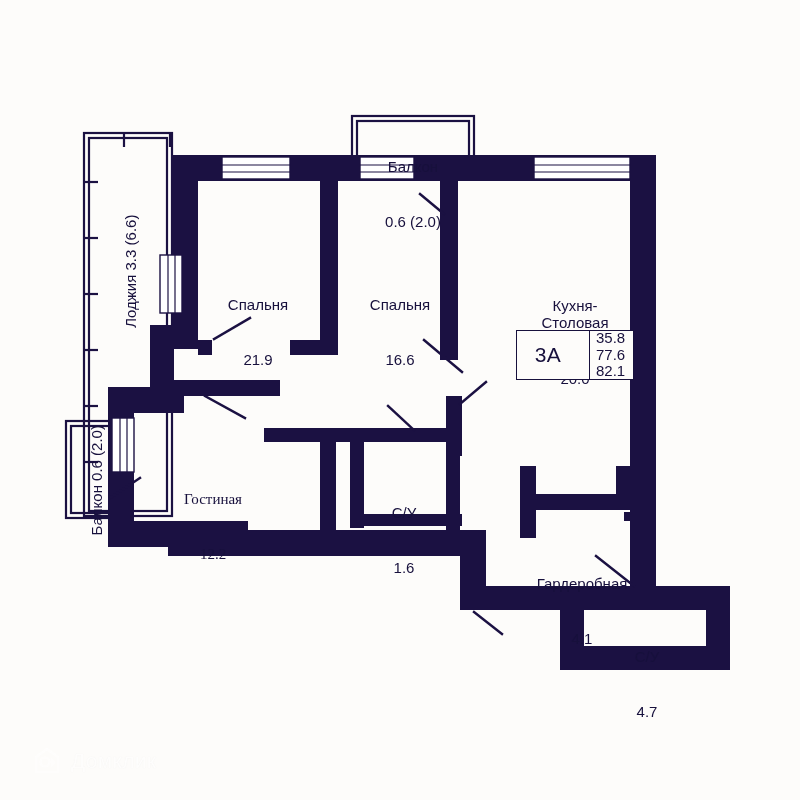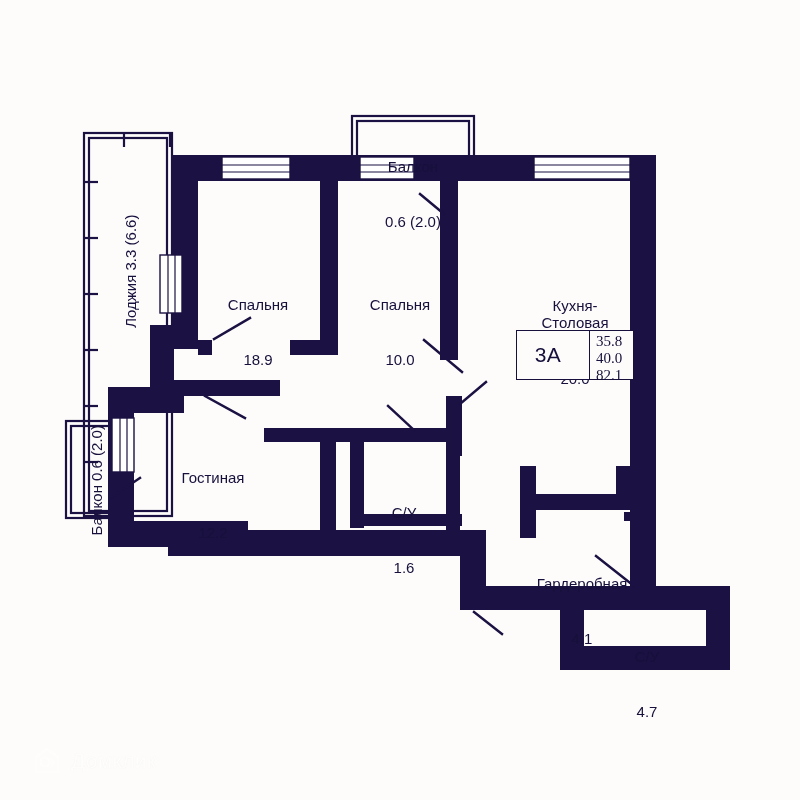--- a/index.html
+++ b/index.html
@@ -63,22 +63,21 @@
     letter-spacing: 0.5px;
   }
   .badge-areas {
     border-left: 1.6px solid #17103c;
     padding: 2px 5px 2px 6px;
     font-size: 15px;
     color: #17103c;
     line-height: 1.12;
     display: flex;
     flex-direction: column;
-    justify-content: flex-start;
-    font-family: Liberation Serif, serif;
+    justify-content: center;
   }
   .watermark {
     position: absolute;
     left: 32px;
     top: 746px;
     display: flex;
     align-items: center;
     gap: 9px;
     opacity: 0.55;
     pointer-events: none;
@@ -240,36 +239,36 @@
   <div class="vert-label vert-rot" style="left:46px; top:253px; width:170px; text-align:center;">
     <span>Лоджия</span><span> </span><span>3.3 (6.6)</span>
   </div>
 
   <div class="vert-label vert-rot" style="left:32px; top:462px; width:130px; text-align:center;">
     <span>Балкон</span><span> </span><span>0.6 (2.0)</span>
   </div>
 
   <div class="room-label" style="left:190px; top:258px; width:136px;">
     <div class="room-name">Спальня</div>
-    <div class="room-area">18.9</div>
+    <div class="room-area">21.9</div>
   </div>
 
   <div class="room-label" style="left:340px; top:258px; width:120px;">
     <div class="room-name">Спальня</div>
-    <div class="room-area">10.0</div>
+    <div class="room-area">16.6</div>
   </div>
 
   <div class="room-label" style="left:500px; top:259px; width:150px;">
     <div class="room-name">Кухня-
 Столовая</div>
     <div class="room-area">20.0</div>
   </div>
 
 
-  <div class="room-label" style="left:148px; top:431px; width:130px;">
+  <div class="room-label" style="left:148px; top:453px; width:130px;font-family:Liberation Serif, serif;">
     <div class="room-name">Гостиная</div>
     <div class="room-area">12.2</div>
   </div>
 
   <div class="room-label" style="left:360px; top:466px; width:88px;">
     <div class="room-name">С/У</div>
     <div class="room-area">1.6</div>
   </div>
 
 
@@ -280,21 +279,21 @@
 
   <div class="room-label" style="left:606px; top:610px; width:82px;text-align:center;">
     <div class="room-name">С/У</div>
     <div class="room-area">4.7</div>
   </div>
 
   <div class="badge" style="left:516px; top:330px; width:118px; height:50px;">
     <div class="badge-type">3А</div>
     <div class="badge-areas">
       <span>35.8</span>
-      <span>40.0</span>
+      <span>77.6</span>
       <span>82.1</span>
     </div>
   </div>
 
   <div class="watermark">
     <svg width="30" height="30" viewBox="0 0 30 30">
       <path d="M4 11 L15 3 L26 11 L26 26 L4 26 Z" fill="none" stroke="#ffffff" stroke-width="2.2" stroke-linejoin="round"></path>
       <circle cx="13" cy="16" r="4.5" fill="none" stroke="#ffffff" stroke-width="2.2"></circle>
       <path d="M19 12 L19 21 L23.5 16.5 Z" fill="#ffffff"></path>
     </svg>

